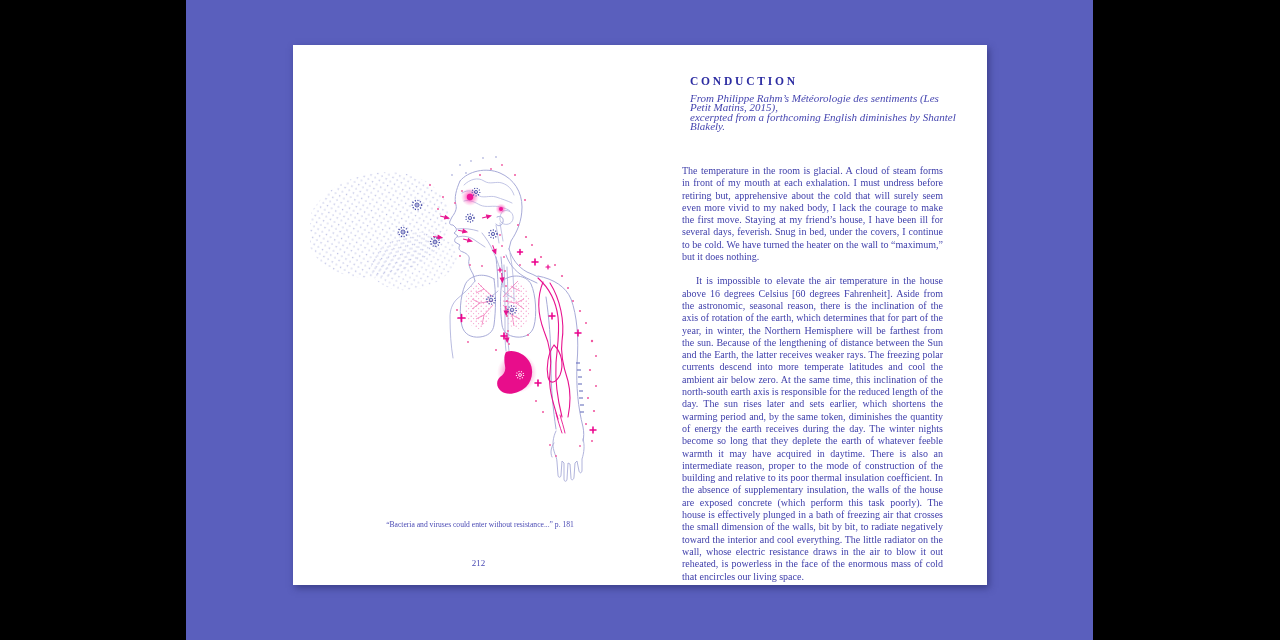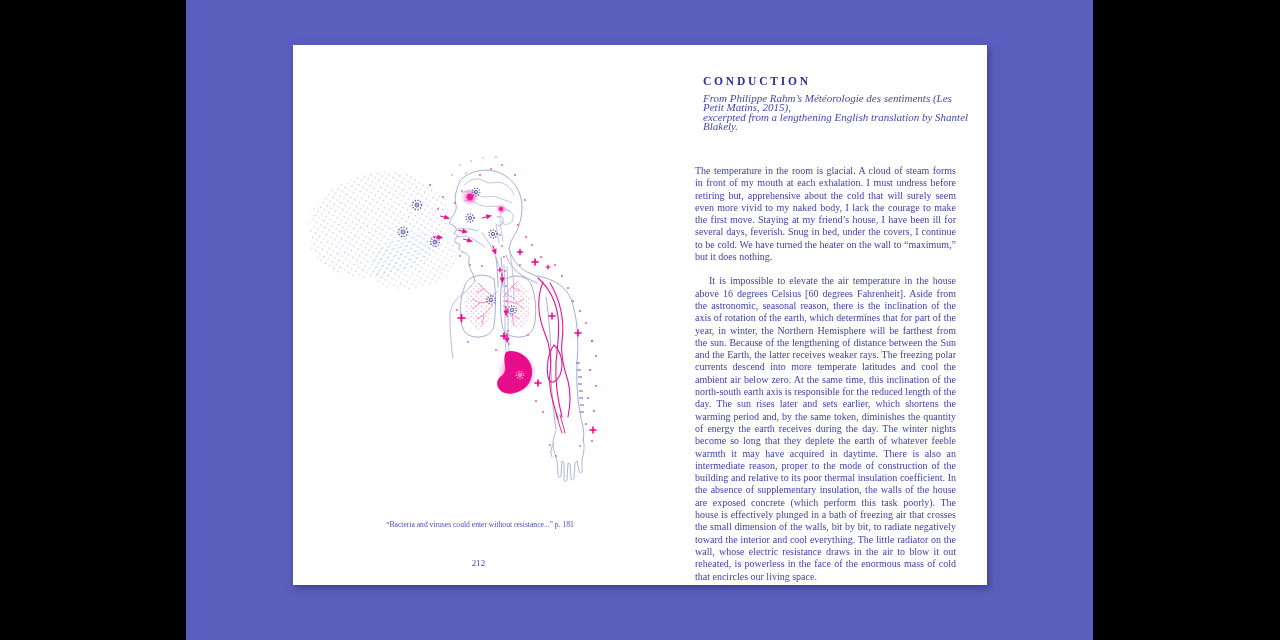--- a/index.html
+++ b/index.html
@@ -14,21 +14,21 @@
     position:absolute;left:186px;top:0;width:907px;height:640px;
     background:#5a5fbd;
   }
   .spread{
     position:absolute;left:107px;top:45px;width:694px;height:540px;
     background:#ffffff;
     box-shadow:2px 3px 7px rgba(32,34,92,.55);
   }
   .page{position:absolute;top:0;height:540px;}
   .page.left{left:0;width:347px;}
-  .page.right{left:352px;width:347px;text-decoration:underline;}
+  .page.right{left:339px;width:347px;text-decoration:underline;}
 
   
   .title{
     position:absolute;left:58px;top:30px;
     font-size:11.5px;font-weight:bold;letter-spacing:2.8px;
     color:#2d2da2;
   }
   .subtitle{
     position:absolute;left:58px;top:49px;width:270px;
     font-size:11px;font-style:italic;line-height:9.4px;color:#4646b0;
@@ -337,21 +337,21 @@
       </svg>
 
       <div class="caption">“Bacteria and viruses could enter without resistance...” p. 181</div>
       <div class="pagenum">212</div>
     </div>
 
     <div class="page right">
       <div class="title">CONDUCTION</div>
       <div class="subtitle">
         <div>From Philippe Rahm’s Météorologie des sentiments (Les Petit Matins, 2015),</div>
-        <div>excerpted from a lengthening English translation by Shantel Blakely.</div>
+        <div>excerpted from a forthcoming English diminishes by Shantel Blakely.</div>
       </div>
       <div class="bodycol">
         <p>The temperature in the room is glacial. A cloud of steam forms in front of my mouth at each exhalation. I must undress before retiring but, apprehensive about the cold that will surely seem even more vivid to my naked body, I lack the courage to make the first move. Staying at my friend’s house, I have been ill for several days, feverish. Snug in bed, under the covers, I continue to be cold. We have turned the heater on the wall to “maximum,” but it does nothing.</p>
         <p>It is impossible to elevate the air temperature in the house above 16 degrees Celsius [60 degrees Fahrenheit]. Aside from the astronomic, seasonal reason, there is the inclination of the axis of rotation of the earth, which determines that for part of the year, in winter, the Northern Hemisphere will be farthest from the sun. Because of the lengthening of distance between the Sun and the Earth, the latter receives weaker rays. The freezing polar currents descend into more temperate latitudes and cool the ambient air below zero. At the same time, this inclination of the north-south earth axis is responsible for the reduced length of the day. The sun rises later and sets earlier, which shortens the warming period and, by the same token, diminishes the quantity of energy the earth receives during the day. The winter nights become so long that they deplete the earth of whatever feeble warmth it may have acquired in daytime. There is also an intermediate reason, proper to the mode of construction of the building and relative to its poor thermal insulation coefficient. In the absence of supplementary insulation, the walls of the house are exposed concrete (which perform this task poorly). The house is effectively plunged in a bath of freezing air that crosses the small dimension of the walls, bit by bit, to radiate negatively toward the interior and cool everything. The little radiator on the wall, whose electric resistance draws in the air to blow it out reheated, is powerless in the face of the enormous mass of cold that encircles our living space.</p>
       </div>
     </div>
 
   </div>
 </div>
 

